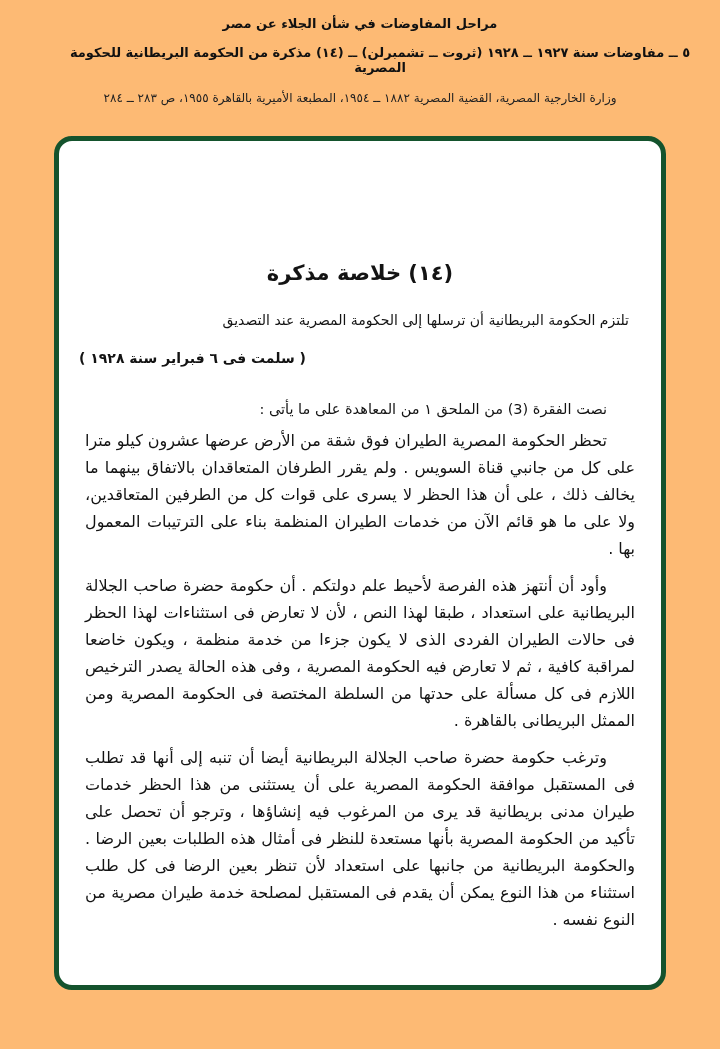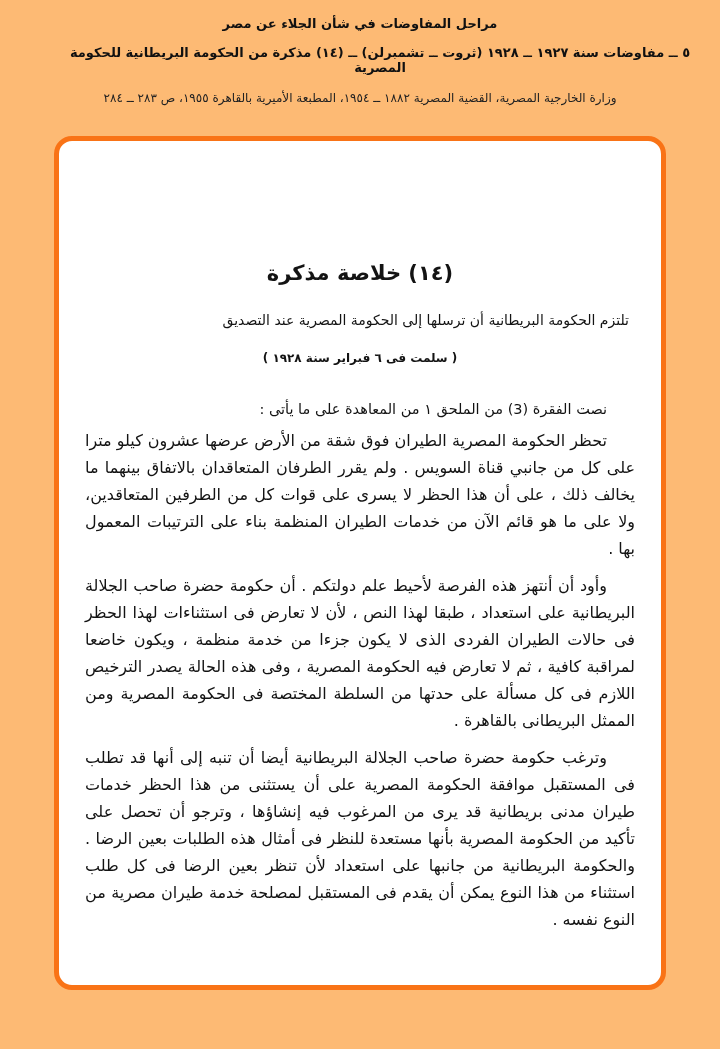--- a/index.html
+++ b/index.html
@@ -45,21 +45,21 @@
     color: #222222;
   }
 
   
   .scan-frame {
     position: absolute;
     top: 136px;
     left: 54px;
     width: 612px;
     height: 854px;
-    border: 5px solid #f97316;
+    border: 5px solid #14532d;
     border-radius: 18px;
     background: #ffffff;
     box-sizing: border-box;
   }
   .scan-content {
     position: absolute;
     top: 120px;
     left: 20px;
     right: 20px;
     color: #131313;
@@ -71,22 +71,22 @@
     font-weight: bold;
     margin: 0 0 22px 0;
   }
   .doc-subtitle {
     text-align: right;
     font-size: 14px;
     line-height: 26px;
     margin: 12px;
   }
   .doc-delivery {
-    text-align: center;
-    font-size: 12px;
+    text-align: left;
+    font-size: 14px;
     font-weight: bold;
     line-height: 26px;
     margin: 2px 0 0 0;
   }
   .doc-intro {
     font-size: 14.5px;
     margin: 30px 8px 0 8px;
     text-indent: 26px;
   }
   .doc-body p {

